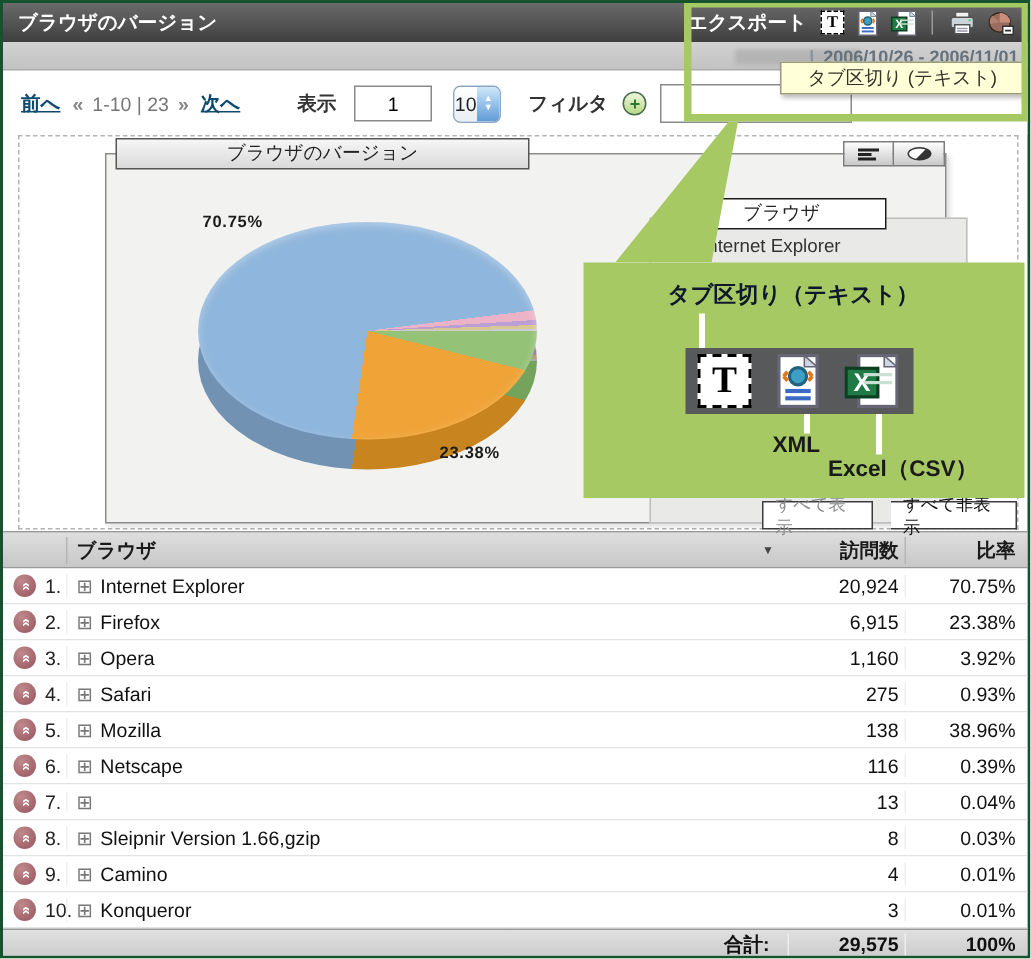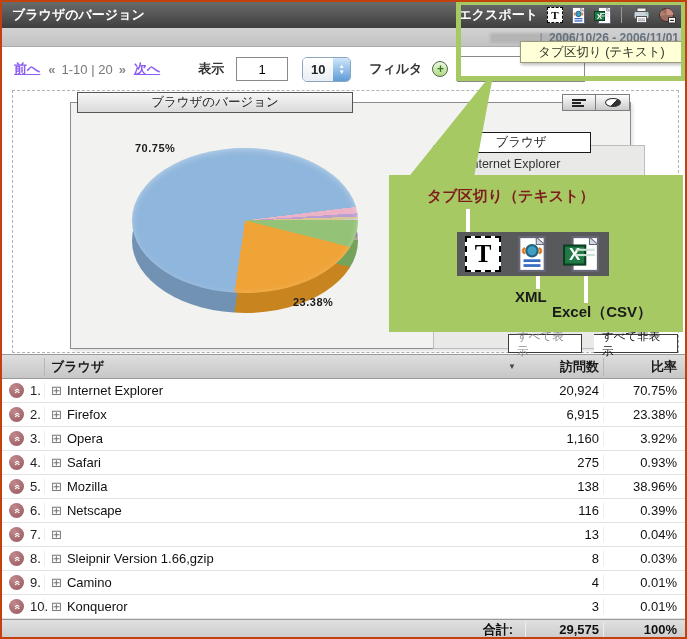--- a/index.html
+++ b/index.html
@@ -1,18 +1,18 @@
 <!DOCTYPE html>
 <html><head>
 <meta charset="utf-8">
 <style>
   * { margin:0; padding:0; box-sizing:border-box; }
   html,body { background:#fff; }
   body { font-family:"Liberation Sans","DejaVu Sans",sans-serif; }
-  .page { position:relative; width:687px; height:639px; border:2px solid #c2410c; background:#fff; overflow:hidden; }
+  .page { position:relative; width:687px; height:639px; border:2px solid #14532d; background:#fff; overflow:hidden; }
 
   
   .titlebar { position:absolute; left:0; top:0; width:100%; height:26px;
     background:linear-gradient(#6a6a6a,#3f3f3f); display:flex; align-items:center; }
   .titlebar .title { color:#fff; font-weight:bold; font-size:13px; padding-left:10px; }
   .export-cluster { position:absolute; right:8px; top:0; height:26px; display:flex; align-items:center; gap:7px; }
   .export-label { color:#fff; font-weight:bold; font-size:13px; margin-right:2px; }
   .tb-sep { width:1px; height:16px; background:#9a9a9a; margin:0 3px; }
 
   
@@ -31,26 +31,26 @@
   .daterange .pipe { margin-right:6px; color:#8a949e; }
 
   
   .tooltip { position:absolute; left:518px; top:39px; width:163px; height:22px; z-index:50;
     background:#ffffd8; border:1px solid #9a9a7c; box-shadow:1px 2px 3px rgba(0,0,0,.25);
     display:flex; align-items:center; justify-content:center; font-size:12.5px; color:#33332a; }
 
   
   .navbar { position:absolute; left:0; top:46px; width:100%; height:42px; background:#fff;
     display:flex; align-items:center; padding-left:12px; font-size:13px; color:#222; }
-  .navlink { font-weight:bold; text-decoration:underline; color:#8b5cf6; cursor:pointer; }
+  .navlink { font-weight:bold; text-decoration:underline; color:#0c4a6e; cursor:pointer; }
   .pager-range { color:#777; margin:0 6px; }
   .chev { color:#888; font-weight:bold; }
   .show-label,.filter-label { font-weight:bold; color:#333; }
   .page-input { width:52px; height:24px; border:1px solid #8a8a8a; text-align:center; font-size:13px; margin:0 0 0 12px; }
-  .stepper { display:flex; width:49px; height:25px; border:1px solid #8ba6c0; border-radius:5px; overflow:hidden; margin-left:14px; background:#fff;font-weight:bold; }
+  .stepper { display:flex; width:32px; height:25px; border:1px solid #8ba6c0; border-radius:5px; overflow:hidden; margin-left:14px; background:#fff; }
   .stepper .val { flex:1; display:flex; align-items:center; justify-content:center; font-size:13px; background:linear-gradient(#fff,#e9eef4); }
   .stepper .arrows { width:17px; background:linear-gradient(#cfe6fa,#5f9bd6); display:flex; flex-direction:column; align-items:center; justify-content:center; color:#fff; font-size:6px; line-height:6px; }
   .plus-badge { width:16px; height:16px; border-radius:50%; border:1px solid #4a6a50;
     background:linear-gradient(#eef7dd,#b5da85); color:#2d7a2d; font-weight:bold; font-size:12px;
     display:flex; align-items:center; justify-content:center; margin-left:10px; }
   .filter-input { width:128px; height:26px; border:1px solid #8a8a8a; margin-left:9px; font-size:13px; padding:0 4px; }
 
   
   .chart-section { position:absolute; left:10px; top:88px; width:667px; height:263px;
     border:1px dashed #b3b3b3; background:#fff; }
@@ -92,21 +92,21 @@
   .sh-btn.dim { color:#8a8a8a; }
   .sh-btn.dark { color:#111; }
 
   
   .green-frame { position:absolute; left:454px; top:0; width:230px; height:79px; z-index:60;
     border:5px solid var(--green); border-top-width:3px; pointer-events:none; }
   .green-triangle { position:absolute; left:402px; top:79px; width:88px; height:94px; z-index:30;
     background:var(--green); clip-path:polygon(93% 0, 100% 0, 80% 100%, 7% 100%); }
   .green-box { position:absolute; left:387px; top:173px; width:294px; height:157px; z-index:31;
     background:var(--green); }
-  .callout-label { position:absolute; left:38px; top:12px; font-size:15px; font-weight:bold; color:#7f1d1d; }
+  .callout-label { position:absolute; left:56px; top:12px; font-size:15px; font-weight:bold; color:#0f172a; }
   .connector { position:absolute; width:4px; background:#fff; }
   .c1 { left:77px; top:34px; height:23px; }
   .c2 { left:147px; top:101px; height:13px; }
   .c3 { left:195px; top:101px; height:27px; }
   .icon-strip { position:absolute; left:68px; top:57px; width:152px; height:44px; background:#58595b;
     display:flex; align-items:center; gap:13px; padding-left:8px; }
   .xml-callout-label { position:absolute; left:126px; top:113px; font-size:15px; font-weight:bold; color:#1a1a1a; }
   .excel-callout-label { position:absolute; left:163px; top:128px; font-size:15px; font-weight:bold; color:#1a1a1a; }
 
   
@@ -194,21 +194,21 @@
   <div class="subbar">
     <span class="blurbox"></span>
     <span class="daterange"><span class="pipe">|</span><span>2006/10/26 - 2006/11/01</span></span>
   </div>
 
   <div class="tooltip">タブ区切り (テキスト)</div>
 
   <div class="navbar">
     <span class="navlink">前へ</span>
     <span class="chev" style="margin-left:8px;">«</span>
-    <span class="pager-range">1-10 | 20</span>
+    <span class="pager-range">1-10 | 23</span>
     <span class="chev">»</span>
     <span class="navlink" style="margin-left:8px;">次へ</span>
     <span class="show-label" style="margin-left:38px;text-align:right;">表示</span>
     <input class="page-input" value="1" style="">
     <span class="stepper">
       <span class="val">10</span>
       <span class="arrows">▲<br>▼</span>
     </span>
     <span class="filter-label" style="margin-left:18px;">フィルタ</span>
     <span class="plus-badge">+</span>

